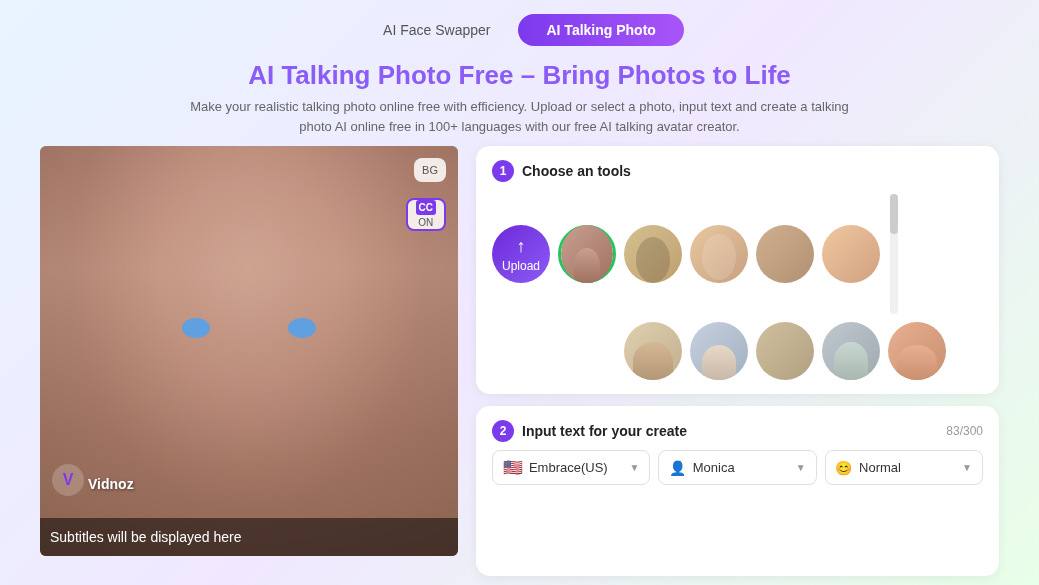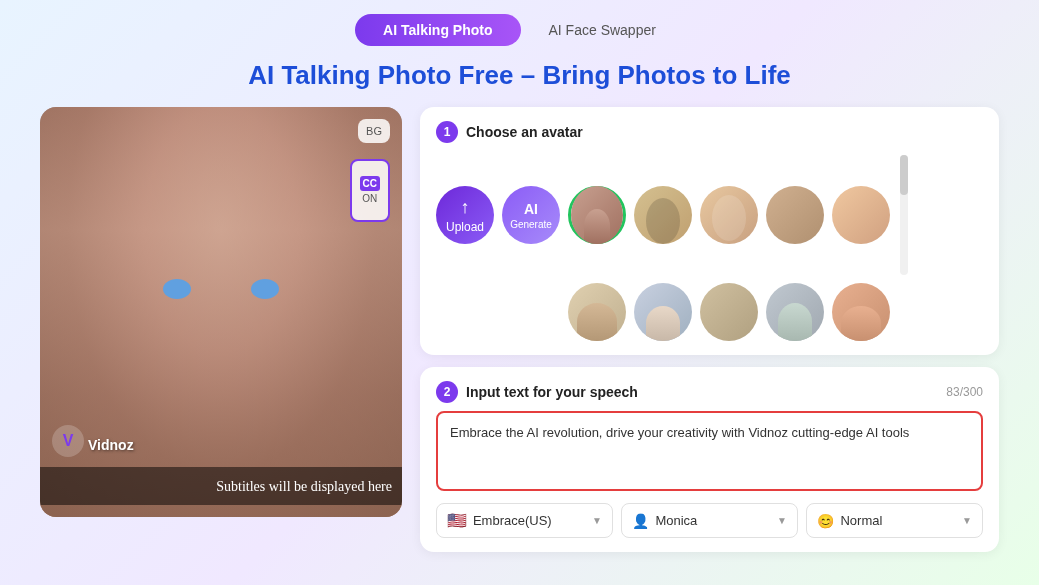--- a/index.html
+++ b/index.html
@@ -35,44 +35,44 @@
     }
 
     
     .hero {
       text-align: center;
       padding: 4px 0 10px;
     }
     .hero h1 {
       font-size: 26px;
       font-weight: 700;
-      color: #1d4ed8;
+      color: #8b5cf6;
       margin-bottom: 6px;
     }
     .hero p {
       font-size: 13px;
       color: #666;
       max-width: 680px;
       margin: 0 auto;
       line-height: 1.5;
     }
 
     
     .main-content {
       display: flex;
       gap: 18px;
       padding: 0 40px;
       height: 430px;
     }
 
     
     .photo-panel {
-      width: 362px;
+      width: 418px;
       height: 410px;
-      border-radius: 16px;
+      border-radius: 6px;
       overflow: hidden;
       position: relative;
       flex-shrink: 0;
       background: linear-gradient(180deg, #c8d8e8 0%, #d0c0d0 40%, #e8d0c0 100%);
     }
     .photo-panel-img {
       width: 100%;
       height: 100%;
       position: relative;
       background: 
@@ -112,21 +112,21 @@
       color: #555;
       text-align: center;
       line-height: 1.3;
     }
     .cc-toggle {
       position: absolute;
       top: 52px;
       right: 12px;
       background: rgba(255,255,255,0.85);
       border-radius: 8px;
-      padding: 15px 8px;
+      padding: 0 8px;
       font-size: 11px;
       color: #555;
       text-align: center;
       line-height: 1.3;
       border: 2px solid #7c3aed;
     }
     .cc-badge {
       background: #7c3aed;
       color: white;
       border-radius: 3px;
@@ -157,27 +157,26 @@
       position: absolute;
       bottom: 64px;
       left: 48px;
       color: white;
       font-size: 14px;
       font-weight: 600;
       text-shadow: 1px 1px 3px rgba(0,0,0,0.5);
     }
     .subtitles-bar {
       position: absolute;
-      bottom: 12px;
+      bottom: 0;
       left: 0;
       right: 0;
       background: rgba(0,0,0,0.5);
       padding: 10px;
-      text-align: right;
-      font-family: Liberation Serif, serif;
+      text-align: left;
     }
     .subtitles-text {
       color: white;
       font-size: 14px;
     }
 
     
     .right-panel {
       flex: 1;
       display: flex;
@@ -324,26 +323,27 @@
       color: #333;
     }
     .select-control .flag { font-size: 16px; }
     .select-control .chevron { margin-left: auto; color: #999; font-size: 10px; }
     .select-icon { font-size: 14px; }
   </style>
 </head>
 <body>
 
 <div class="top-nav">
+  <button class="nav-tab">AI Face Swapper</button>
   <button class="nav-tab active">AI Talking Photo</button>
-  <button class="nav-tab">AI Face Swapper</button>
 </div>
 
 <div class="hero">
   <h1>AI Talking Photo Free – Bring Photos to Life</h1>
+  <p>Make your realistic talking photo online free with efficiency. Upload or select a photo, input text and create a talking photo AI online free in 100+ languages with our free AI talking avatar creator.</p>
 </div>
 
 <div class="main-content">
 
   <div class="photo-panel">
     <div class="photo-panel-img">
       <div class="face-sim"></div>
       <div class="eye-left"></div>
       <div class="eye-right"></div>
     </div>
@@ -365,35 +365,31 @@
     <div class="subtitles-bar">
       <span class="subtitles-text">Subtitles will be displayed here</span>
     </div>
   </div>
 
   <div class="right-panel">
 
     <div class="avatar-section">
       <div class="section-header">
         <div class="step-badge">1</div>
-        <span class="section-title">Choose an avatar</span>
+        <span class="section-title">Choose an tools</span>
       </div>
       <div class="avatar-grid">
 
         <div class="avatar-row">
 
           <div class="avatar-item avatar-upload">
             <span style="color:white;font-size:18px;">↑</span>
             <span>Upload</span>
           </div>
 
-          <div class="avatar-item avatar-generate">
-            <span style="color:white;font-size:14px;font-weight:700;">AI</span>
-            <span>Generate</span>
-          </div>
 
           <div class="avatar-item avatar-selected">
             <div class="av-face av1">
               <div style="position:absolute;bottom:0;left:25%;right:25%;height:60%;background:linear-gradient(180deg,#c8a090,#a07060);border-radius:50% 50% 0 0;"></div>
             </div>
           </div>
 
           <div class="avatar-item">
             <div class="av-face av2">
               <div style="position:absolute;top:20%;left:20%;right:20%;bottom:0;background:rgba(0,0,0,0.15);border-radius:50%;"></div>
@@ -451,25 +447,24 @@
             </div>
           </div>
         </div>
       </div>
     </div>
 
     <div class="speech-section">
       <div class="speech-header">
         <div style="display:flex;align-items:center;gap:8px;">
           <div class="step-badge">2</div>
-          <span class="section-title">Input text for your speech</span>
+          <span class="section-title">Input text for your create</span>
         </div>
         <span class="char-count">83/300</span>
       </div>
-      <textarea class="speech-textarea" style="">Embrace the AI revolution, drive your creativity with Vidnoz cutting-edge AI tools</textarea>
 
       
       <div class="controls-row">
         <div class="select-control">
           <span class="flag">🇺🇸</span>
           <span>Embrace(US)</span>
           <span class="chevron">▼</span>
         </div>
         <div class="select-control">
           <span class="select-icon">👤</span>

